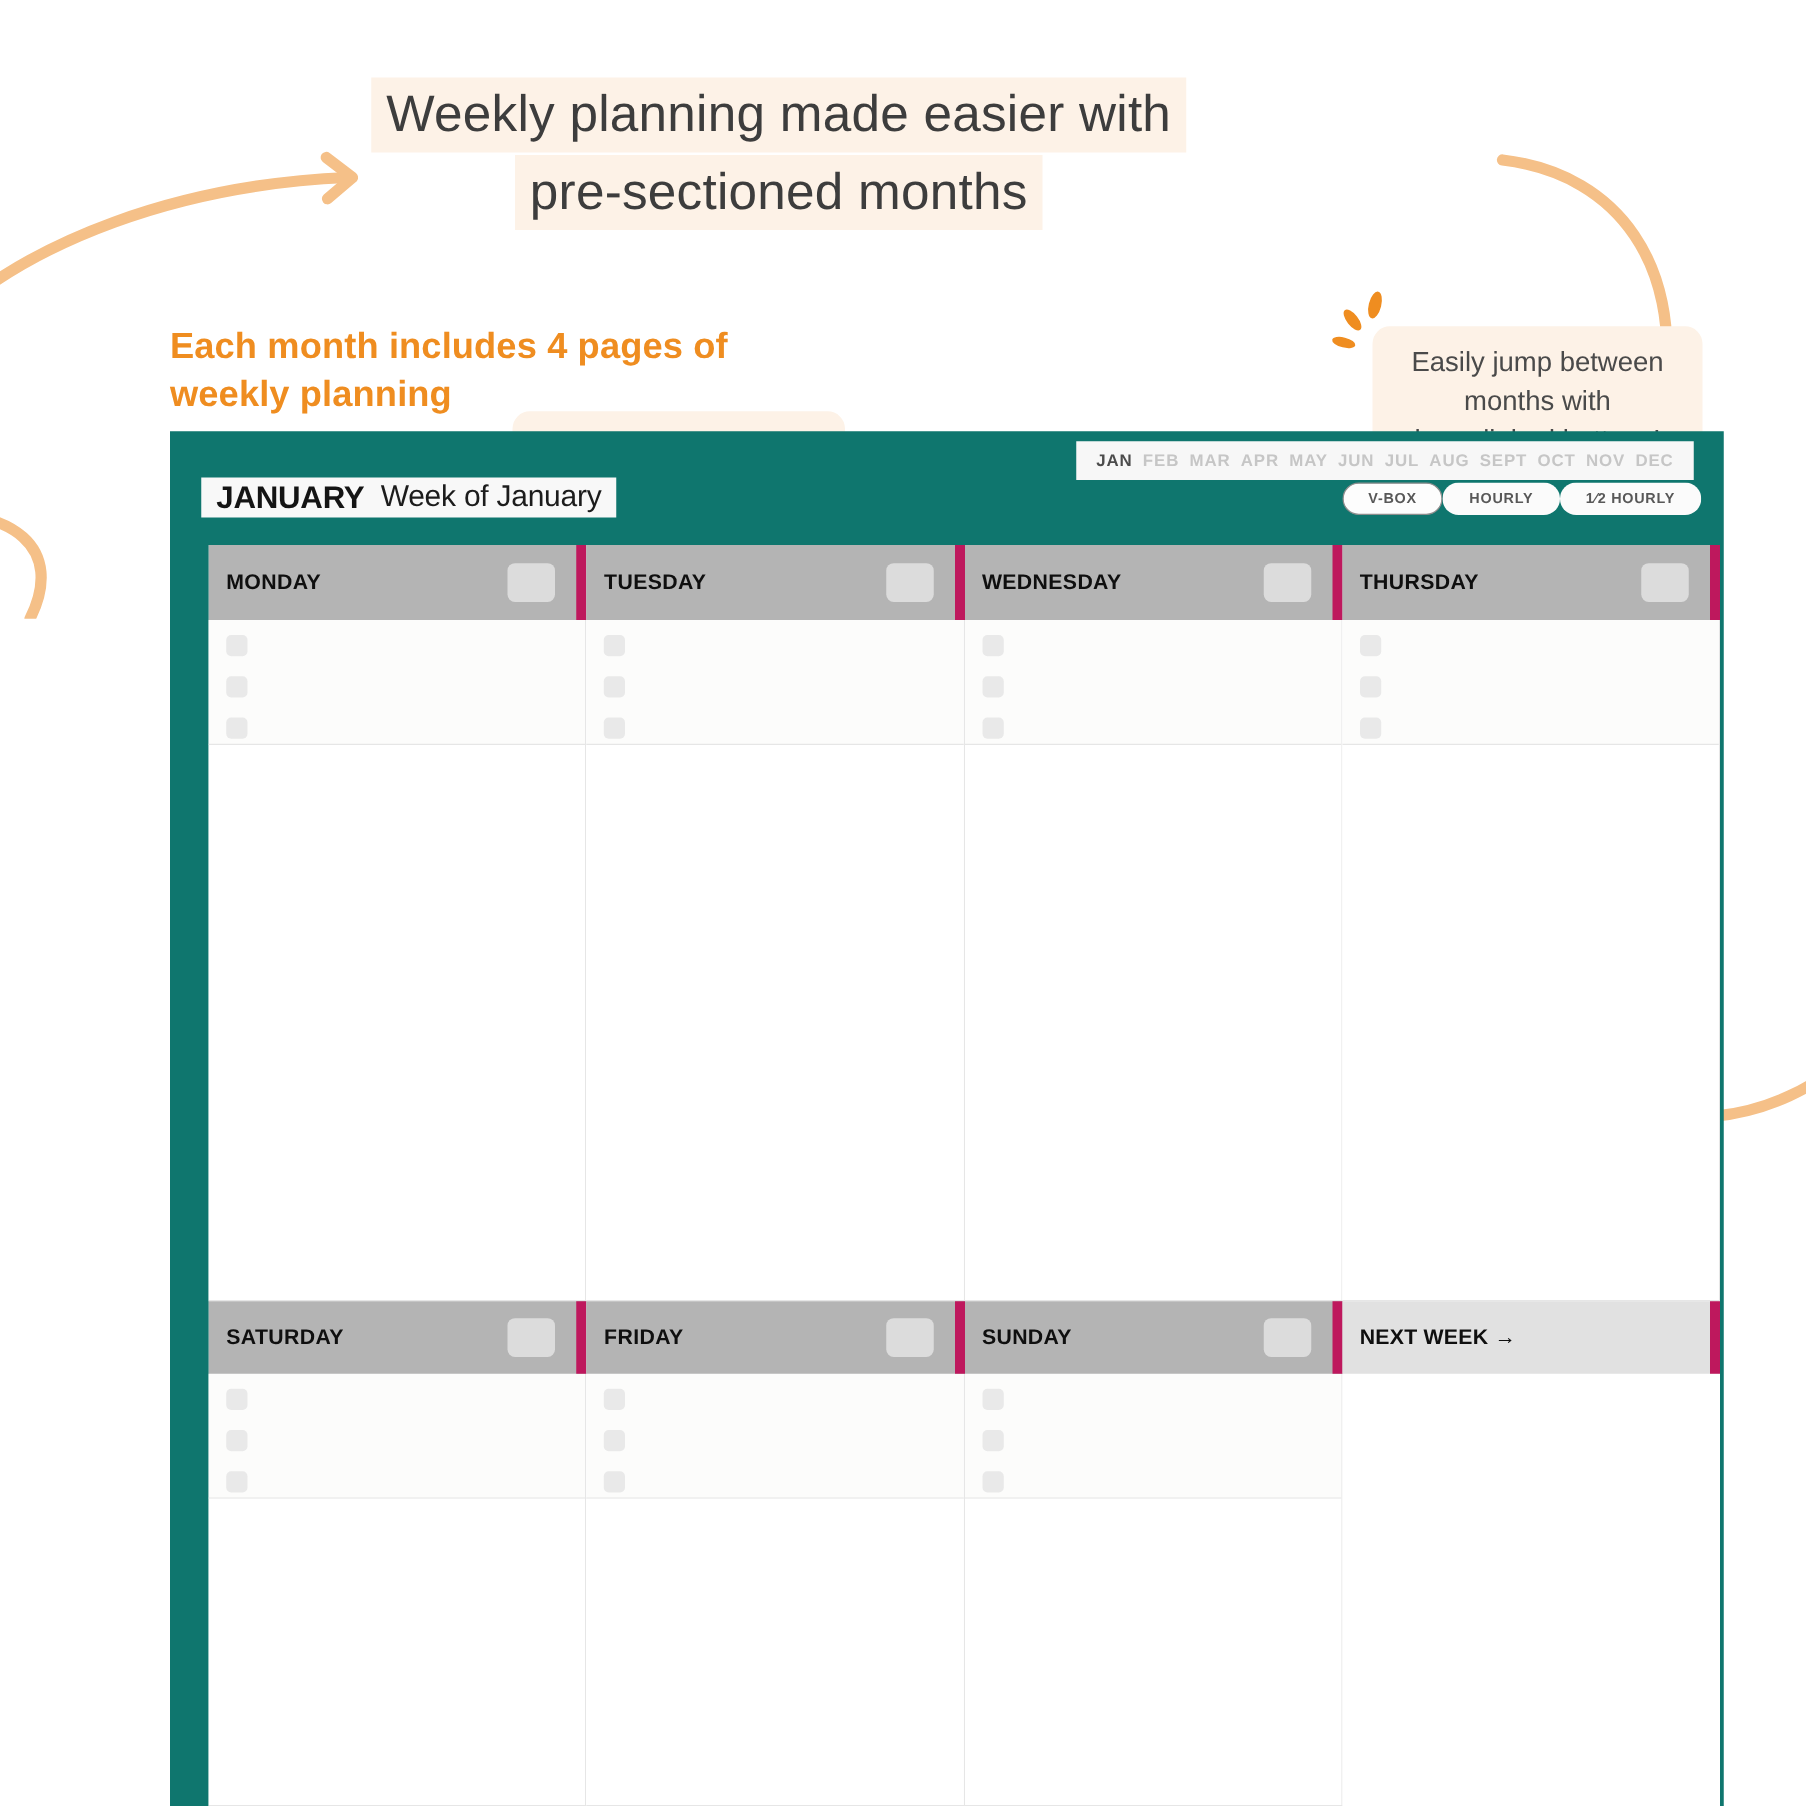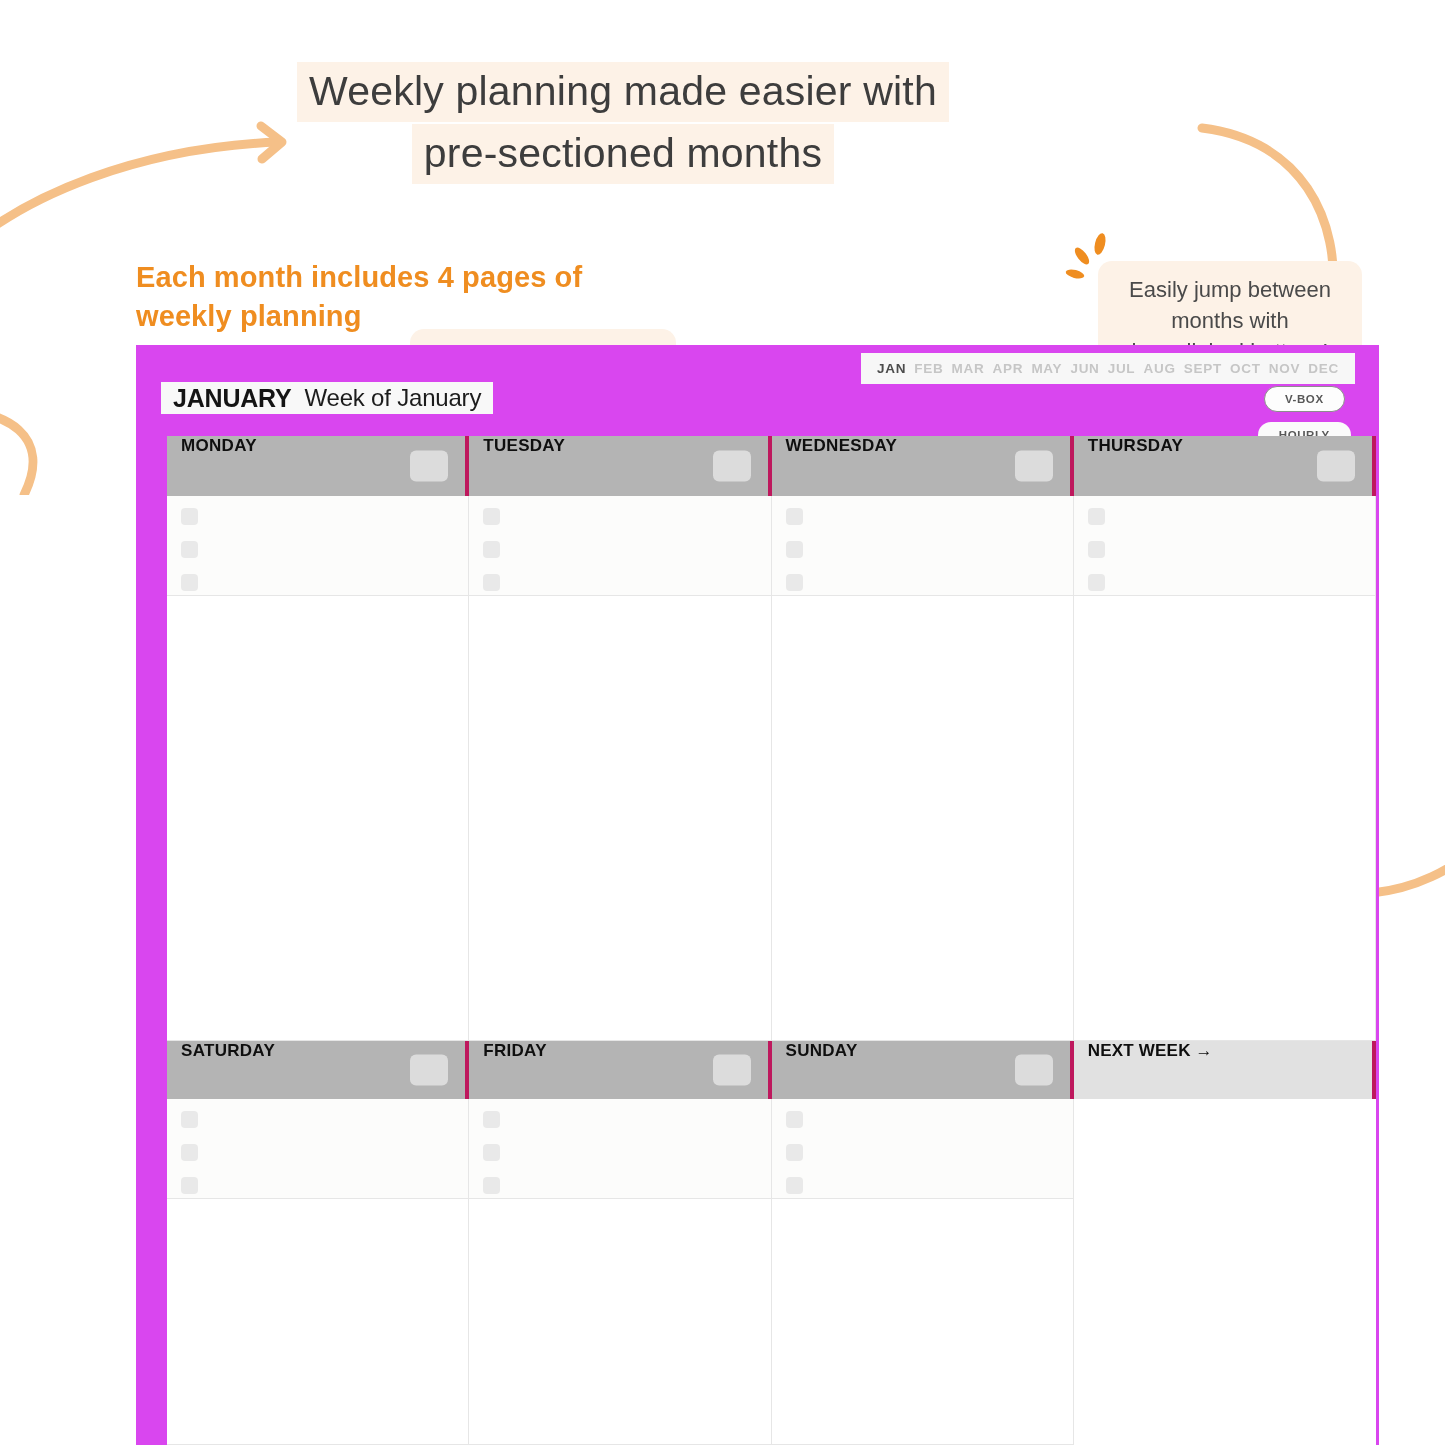--- a/index.html
+++ b/index.html
@@ -58,21 +58,21 @@
     padding: 13px 20px 14px 20px;
   }
   #callout-flexible { left: 410px; top: 329px; width: 266px; }
   #callout-jump     { left: 1098px; top: 261px; width: 264px; }
 
   
   #planner {
     position: absolute;
     left: 136px; top: 345px;
     width: 1243px; height: 1100px;
-    background: #d946ef;
+    background: #0f766e;
     overflow: hidden;
   }
 
   
   #month-nav {
     position: absolute; left: 725px; top: 8px;
     width: 494px; height: 31px;
     background: #f7f7f7;
     display: flex; align-items: center;
     justify-content: space-between;
@@ -97,21 +97,21 @@
     font-size: 25px; font-weight: bold; letter-spacing: -0.2px;
     color: #141414;
   }
   #title-box .weekof {
     font-size: 24px; color: #1c1c1c; letter-spacing: -0.2px;
   }
 
   
   #view-toggles {
     position: absolute; right: 18px; top: 41px;
-    display: flex; align-items: center; gap: 10px; flex-direction: column;
+    display: flex; align-items: center; 
   }
   .vbtn {
     background: #fbfbfb;
     border-radius: 999px;
     height: 26px;
     display: flex; align-items: center; justify-content: center;
     font-size: 11.5px; font-weight: bold; letter-spacing: 0.6px;
     color: #585858;
     padding: 0 20px;
     border: 1px solid transparent;
@@ -122,23 +122,23 @@
   #grid {
     position: absolute; left: 31px; top: 91px;
     width: 1209px; height: 1009px;
     background: #ffffff;
     display: grid;
     grid-template-columns: repeat(4, 1fr);
     grid-template-rows: 60px 545px 58px auto;
   }
   .dayhead {
     background: #b4b4b4;
-    display: flex; align-items: flex-start;
+    display: flex; align-items: center;
     padding: 0 14px;
-    border-right: 4px solid #be185d;
+    border-right: 8px solid #be185d;
     position: relative;
   }
   .dayhead:last-child { border-right: none; }
   .dayhead .dname {
     font-size: 17px; font-weight: bold; letter-spacing: 0.3px; color: #0f0f0f;
   }
   .dayhead .datebox {
     position: absolute; right: 17px; top: 50%;
     transform: translateY(-50%);
     width: 38px; height: 31px;

